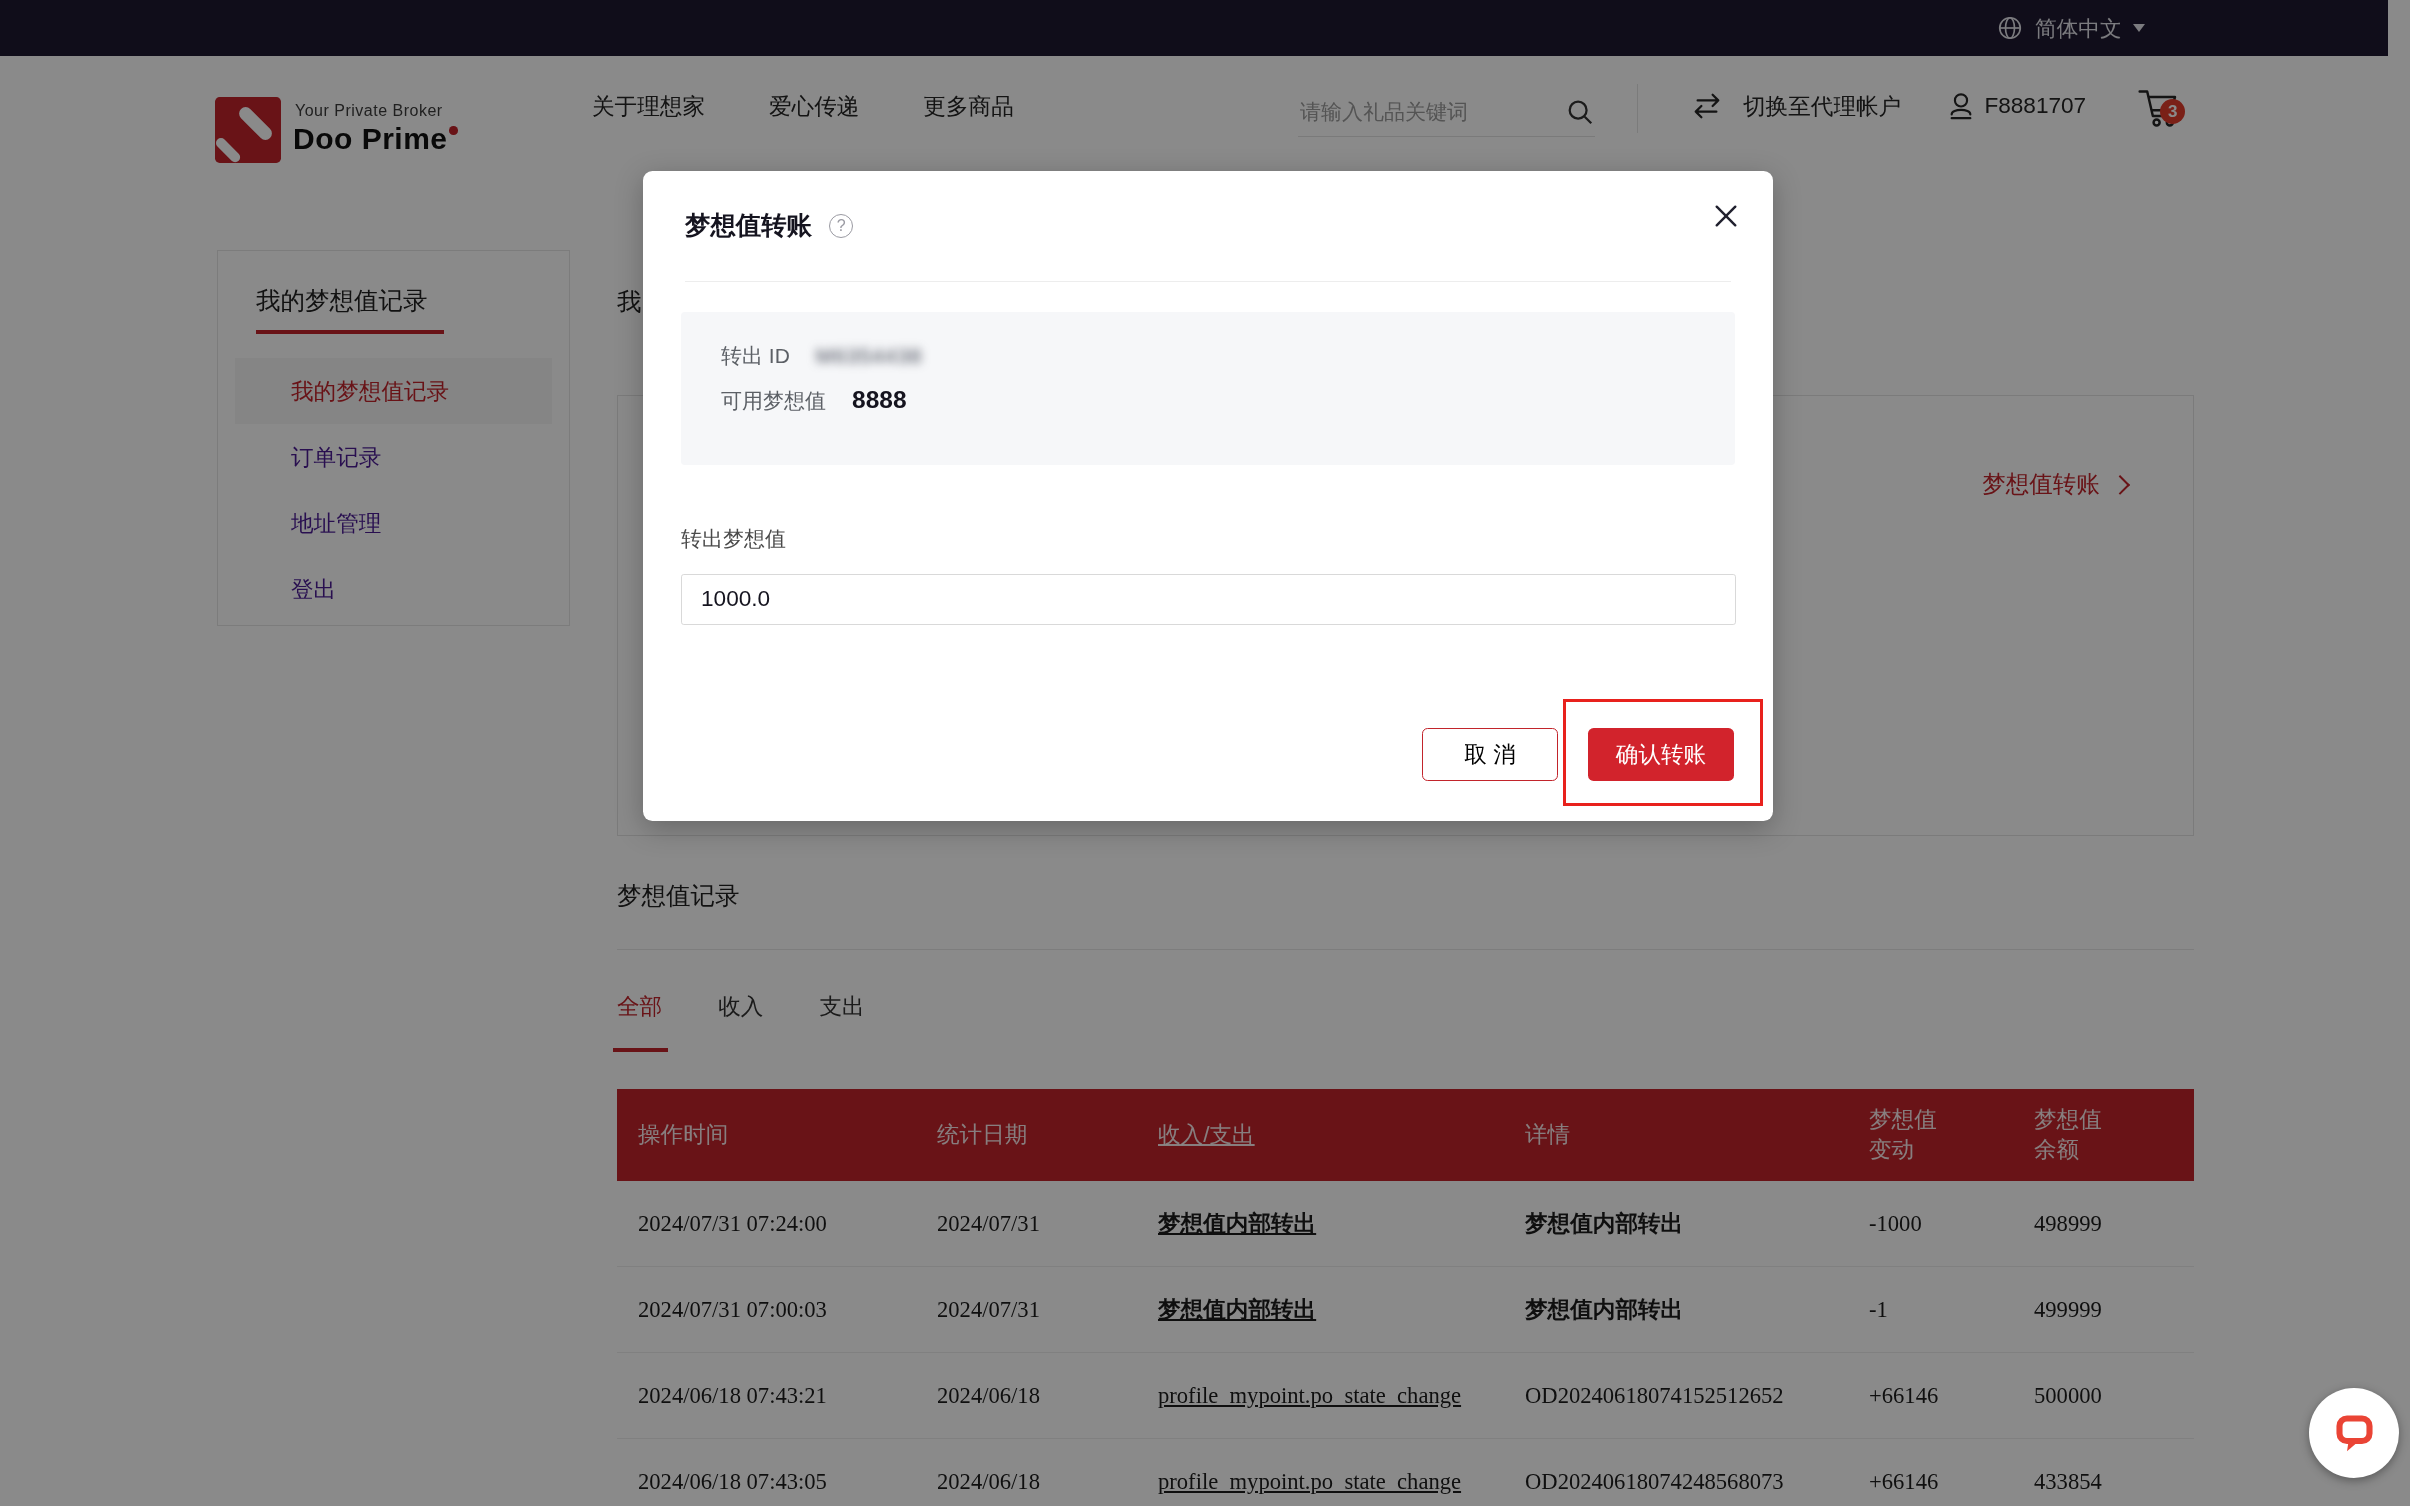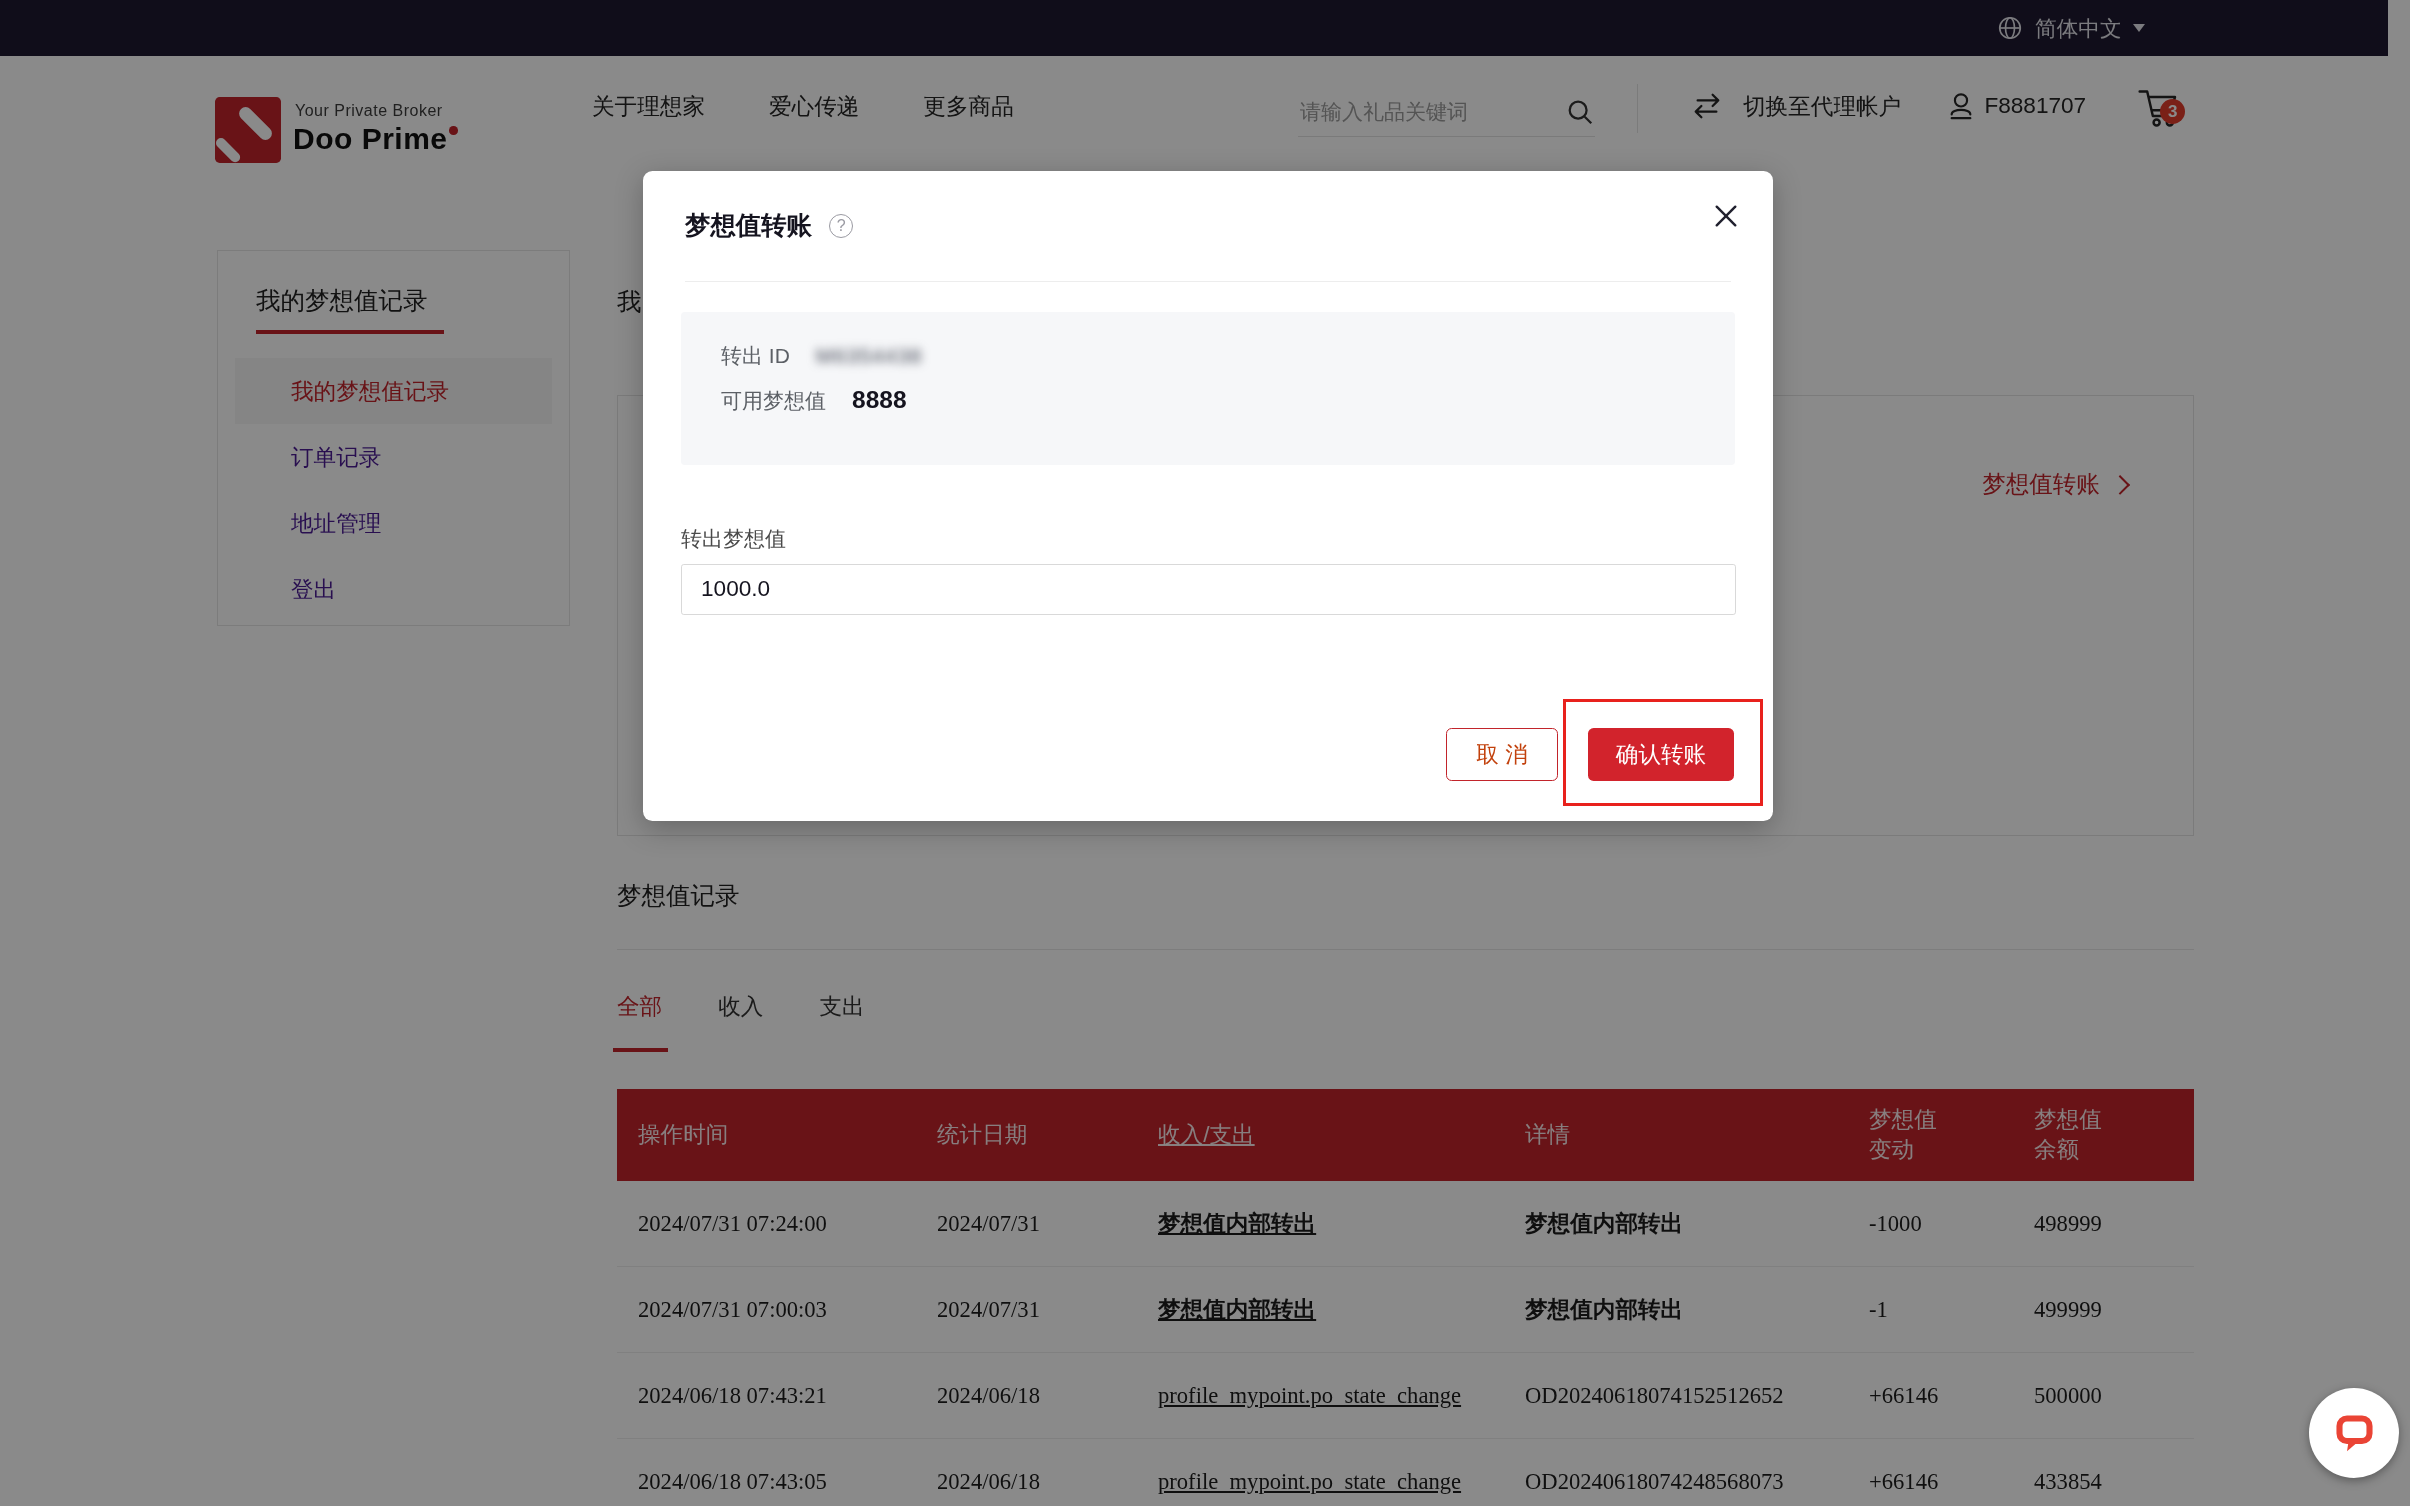--- a/index.html
+++ b/index.html
@@ -80,27 +80,27 @@
   .help{width:24.5px;height:24.5px;border:1.9px solid #9a9aa2;border-radius:50%;color:#9a9aa2;font-size:16px;
         display:flex;align-items:center;justify-content:center;cursor:pointer;box-sizing:border-box;}
   .m-close{position:absolute;right:30px;top:28px;width:34px;height:34px;display:flex;align-items:center;justify-content:center;cursor:pointer;}
   .m-divider{margin:38px 42px 0 42px;height:0.9px;background:#ededed;}
   .m-panel{margin:30px 38px 0 38px;height:153px;background:#f6f7f9;border-radius:3.8px;padding:30px 0 0 40px;box-sizing:border-box;}
   .m-row{display:flex;align-items:baseline;gap:26px;height:32px;margin-bottom:12.2px;}
   .m-label{font-size:21px;color:#5c6066;}
   .m-id-value{font-size:21px;color:#3a3f4d;letter-spacing:0.9px;filter:blur(4.7px);}
   .m-avail-value{font-size:24.5px;font-weight:700;color:#15141f;}
   .m-form-label{margin:60px 38px 0 38px;font-size:21px;color:#4a4a4a;}
-  .m-input{margin:11px 38px 0 38px;width:calc(100% - 75px);height:51px;border:0.9px solid #d9d9d9;border-radius:2.8px;
+  .m-input{margin:21px 38px 0 38px;width:calc(100% - 75px);height:51px;border:0.9px solid #d9d9d9;border-radius:2.8px;
            font-size:22.6px;color:#15141f;padding-left:19px;box-sizing:border-box;outline:none;
            font-family:"Liberation Sans","DejaVu Sans",sans-serif;}
   .m-actions{position:absolute;right:39px;bottom:40px;display:flex;gap:30px;}
   .btn{height:53px;border-radius:5.6px;font-size:22.6px;display:flex;align-items:center;justify-content:center;
        cursor:pointer;box-sizing:border-box;font-family:"Liberation Sans","DejaVu Sans",sans-serif;}
-  .btn-cancel{width:112px;background:#fff;border:0.9px solid #c2242b;color:#c2410c;}
+  .btn-cancel{width:136px;background:#fff;border:0.9px solid #c2242b;color:#000000;}
   .btn-confirm{width:146px;background:#d2232c;border:none;color:#fff;font-weight:500;}
 
   .annotation{position:absolute;left:1563px;top:699px;width:200px;height:107px;border:3.8px solid #e8211d;
               box-sizing:border-box;z-index:40;}
 
   .chat{position:absolute;left:2309px;top:1388px;width:90px;height:90px;border-radius:50%;background:#fff;z-index:30;
         box-shadow:0 2.8px 9.4px rgba(0,0,0,.35);display:flex;align-items:center;justify-content:center;cursor:pointer;}
 </style>
 </head>
 <body>

